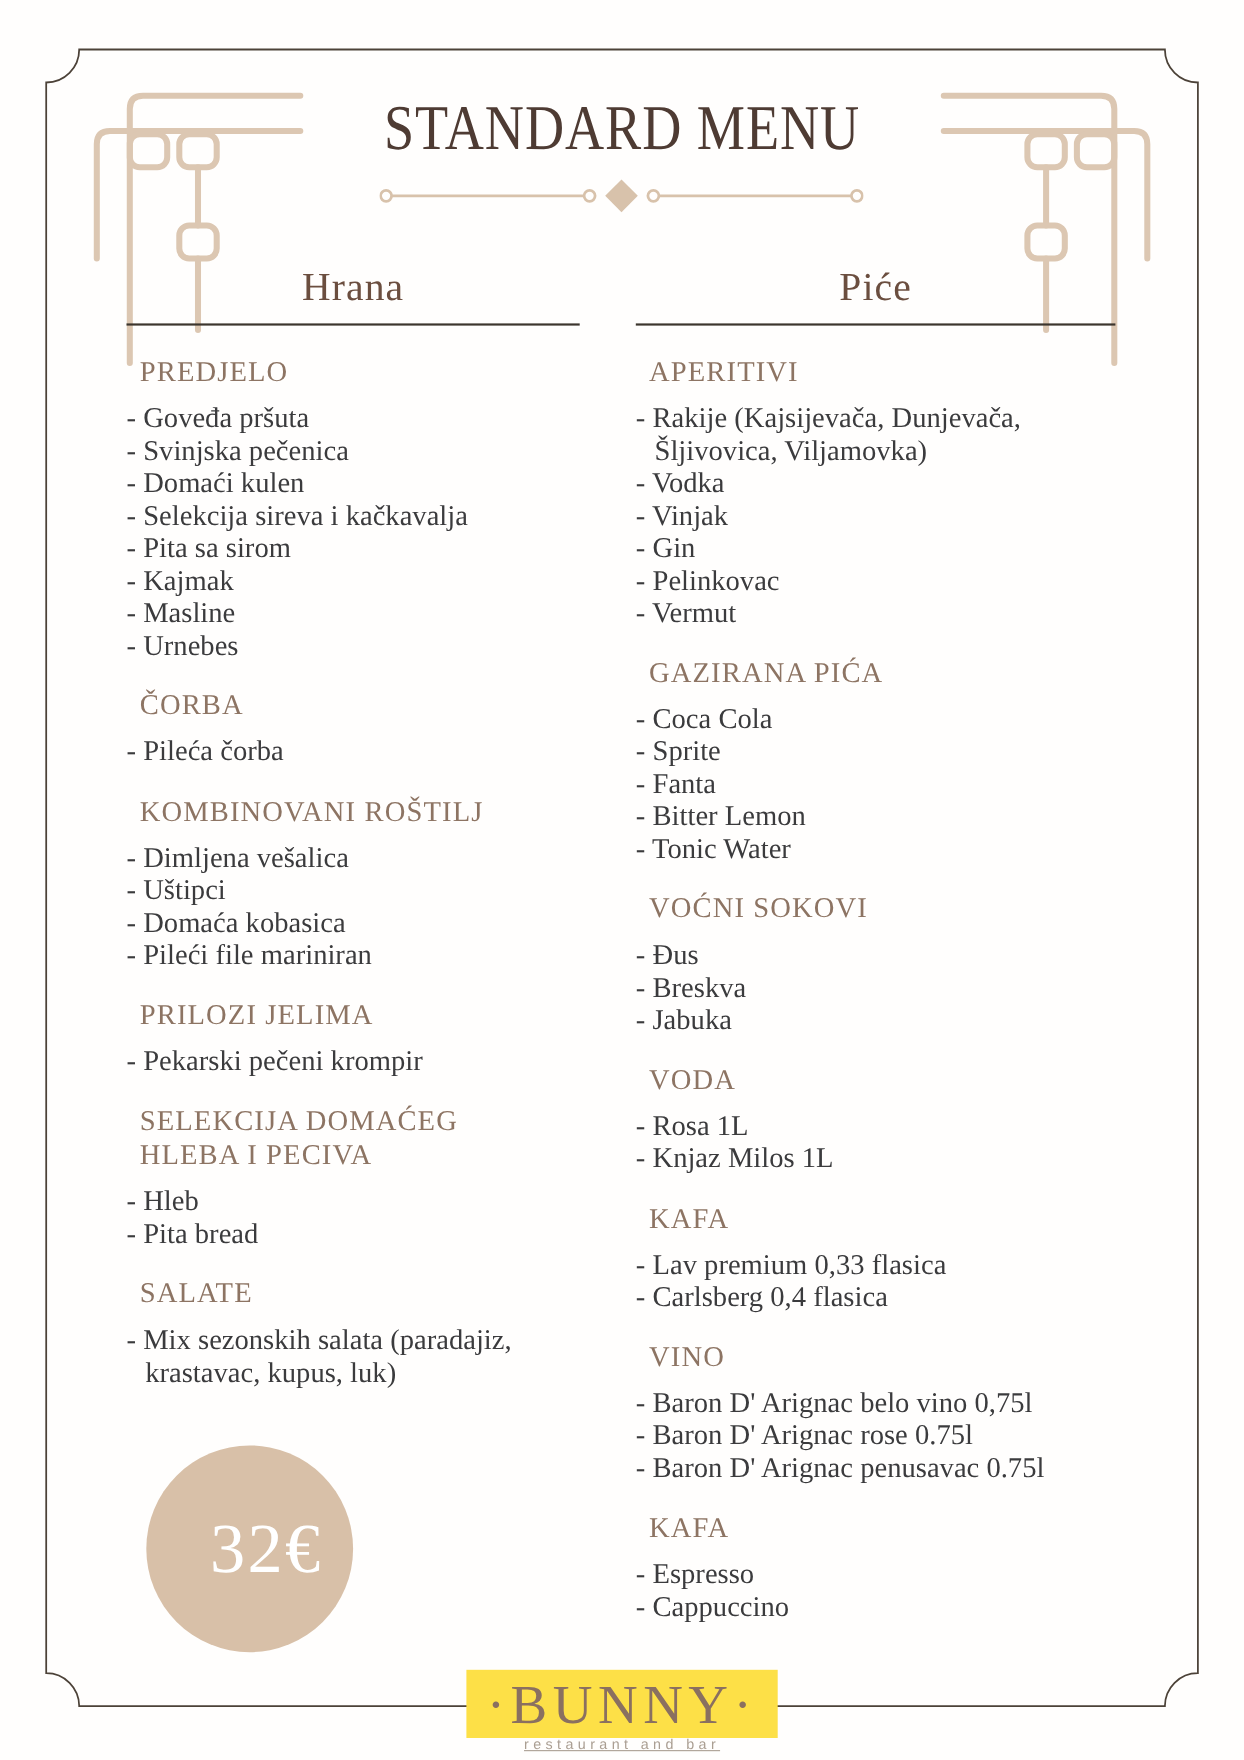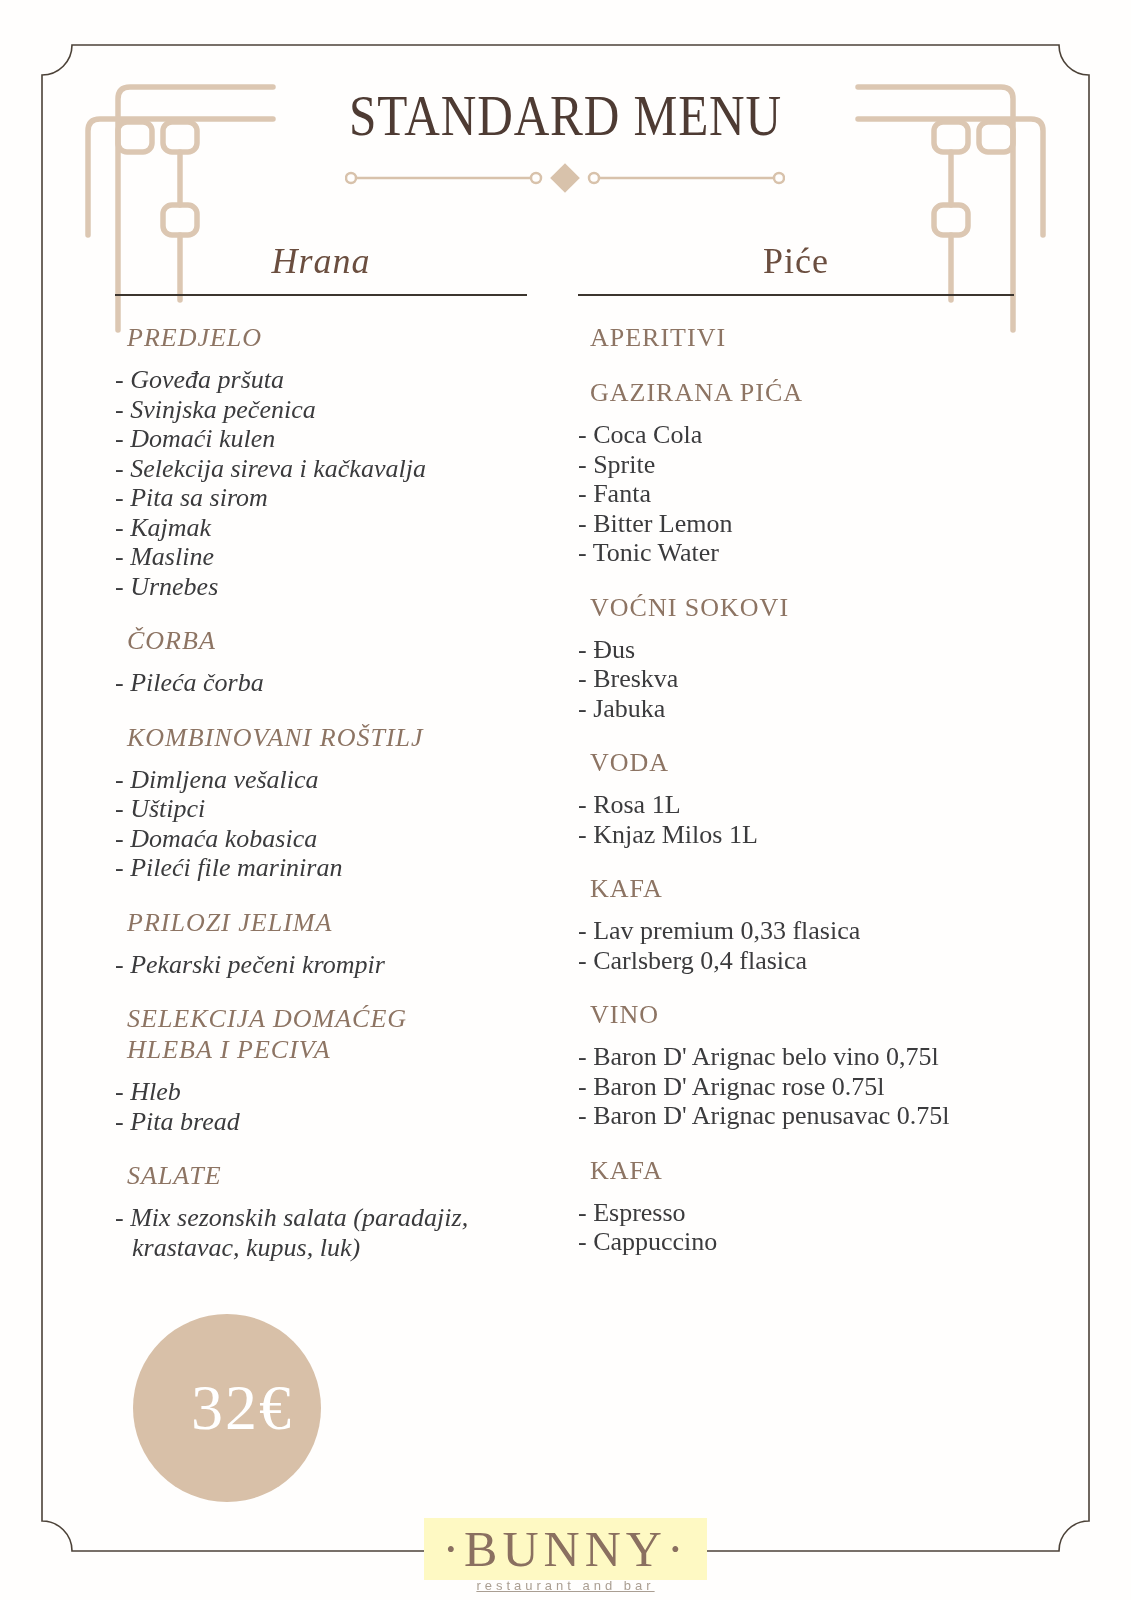--- a/index.html
+++ b/index.html
@@ -31,21 +31,21 @@
     transform: scaleX(0.85);
     transform-origin: 50% 50%;
     white-space: nowrap;
   }
   .divider {
     position: absolute; top: 158px; left: 345px;
     width: 440px; height: 40px;
   }
 
   .menu-col { position: absolute; top: 240px; }
-  .menu-col.col-left  { left: 115px; width: 412px; font-style: italic; }
+  .menu-col.col-left  { left: 115px; width: 412px; }
   .menu-col.col-right { left: 578px; width: 436px; }
 
   .col-header {
     margin: 0; text-align: center;
     font-size: 36px; font-weight: normal;
     color: #6b4e3f;
     letter-spacing: 1px;
   }
   .col-rule {
     border-bottom: 2px solid #3c352e;
@@ -85,21 +85,21 @@
     letter-spacing: 2px;
     margin-left: 30px;
   }
 
   .footer-logo {
     position: absolute; left: 0; right: 0; top: 1518px;
     text-align: center;
   }
   .logo-text {
     display: inline-block;
-    background: #fef9c3;
+    background: #fde047;
     padding: 0 18px;
     font-size: 50px;
     color: #8a7060;
     letter-spacing: 5px;
     line-height: 62px;
   }
   .logo-tagline {
     margin-top: -2px;
     font-family: "Liberation Sans", sans-serif;
     font-size: 13px;
@@ -196,20 +196,29 @@
 krastavac, kupus, luk)</li>
         </ul>
       </div>
   </div>
 
   <div class="menu-col col-right">
     <h2 class="col-header">Piće</h2>
     <div class="col-rule"></div>
     <div class="sections">
         <h3 class="section-title">APERITIVI</h3>
+        <ul class="items">
+          <li class="item">- Rakije (Kajsijevača, Dunjevača,
+Šljivovica, Viljamovka)</li>
+          <li class="item">- Vodka</li>
+          <li class="item">- Vinjak</li>
+          <li class="item">- Gin</li>
+          <li class="item">- Pelinkovac</li>
+          <li class="item">- Vermut</li>
+        </ul>
         <h3 class="section-title">GAZIRANA PIĆA</h3>
         <ul class="items">
           <li class="item">- Coca Cola</li>
           <li class="item">- Sprite</li>
           <li class="item">- Fanta</li>
           <li class="item">- Bitter Lemon</li>
           <li class="item">- Tonic Water</li>
         </ul>
         <h3 class="section-title">VOĆNI SOKOVI</h3>
         <ul class="items">

